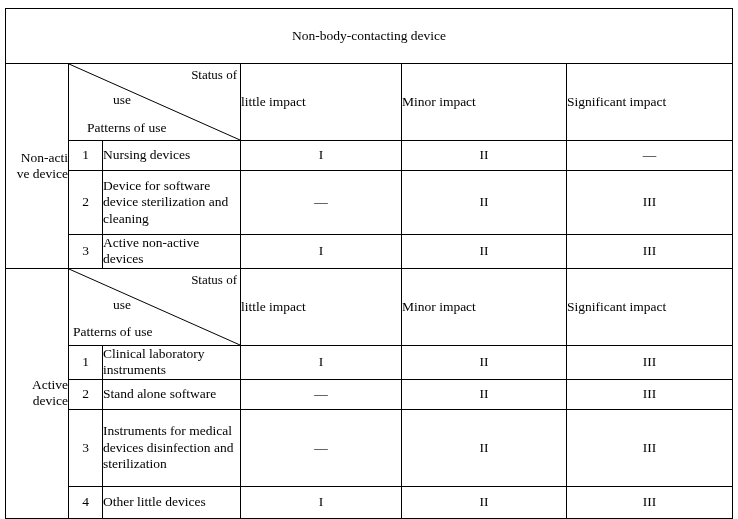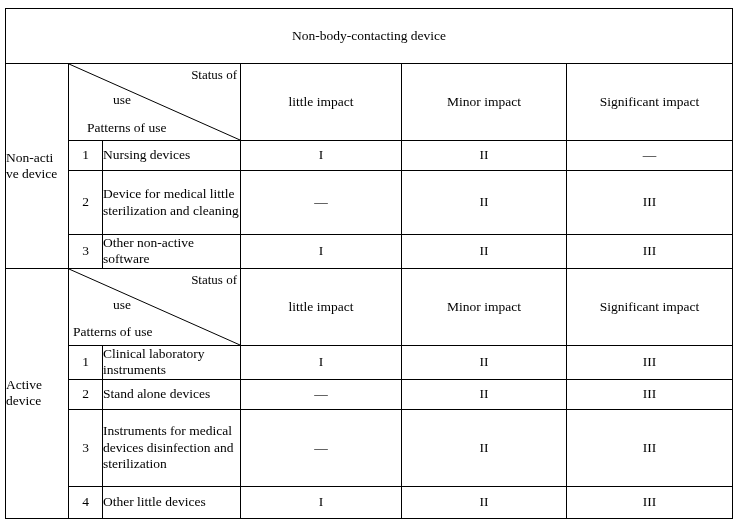--- a/index.html
+++ b/index.html
@@ -52,21 +52,21 @@
 
   
   .title-cell {
     text-align: center;
     height: 54px;
     font-size: 14px;
   }
 
   
   .group-cell {
-    text-align: left;
+    text-align: right;
     font-size: 13.5px;
     line-height: 1.3;
     padding: 0 2px;
   }
 
   
   .diag-cell {
     position: relative;
     padding: 0;
     height: 76px;
@@ -104,21 +104,21 @@
     left: 4px;
     bottom: 4px;
     font-size: 13.5px;
     white-space: nowrap;
     margin-top: 31px;
   }
   .diag-patterns.indented { left: 18px; }
 
   
   .colhead {
-    text-align: center;
+    text-align: left;
     font-size: 13.5px;
     font-family: Liberation Serif, serif;
   }
 
   
   .num-cell {
     text-align: center;
     font-size: 13.5px;
   }
   .desc-cell {
@@ -182,29 +182,29 @@
       <tr class="r-h30">
         <td class="num-cell">1</td>
         <td class="desc-cell">Nursing devices</td>
         <td class="val-cell">I</td>
         <td class="val-cell">II</td>
         <td class="val-cell">—</td>
       </tr>
 
       <tr class="r-h64">
         <td class="num-cell">2</td>
-        <td class="desc-cell">Device for medical little sterilization and cleaning</td>
+        <td class="desc-cell">Device for software device sterilization and cleaning</td>
         <td class="val-cell">—</td>
         <td class="val-cell">II</td>
         <td class="val-cell">III</td>
       </tr>
 
       <tr class="r-h33">
         <td class="num-cell">3</td>
-        <td class="desc-cell">Other non-active software</td>
+        <td class="desc-cell">Active non-active devices</td>
         <td class="val-cell">I</td>
         <td class="val-cell">II</td>
         <td class="val-cell">III</td>
       </tr>
 
       <tr>
         <td class="group-cell" rowspan="5">Active device</td>
 
         <td class="diag-cell" colspan="2">
           <div class="diag-inner">
@@ -225,21 +225,21 @@
       <tr class="r-h33">
         <td class="num-cell">1</td>
         <td class="desc-cell">Clinical laboratory instruments</td>
         <td class="val-cell">I</td>
         <td class="val-cell">II</td>
         <td class="val-cell">III</td>
       </tr>
 
       <tr class="r-h30b">
         <td class="num-cell">2</td>
-        <td class="desc-cell">Stand alone devices</td>
+        <td class="desc-cell">Stand alone software</td>
         <td class="val-cell">—</td>
         <td class="val-cell">II</td>
         <td class="val-cell">III</td>
       </tr>
 
       <tr class="r-h77">
         <td class="num-cell">3</td>
         <td class="desc-cell">Instruments for medical devices disinfection and sterilization</td>
         <td class="val-cell">—</td>
         <td class="val-cell">II</td>

